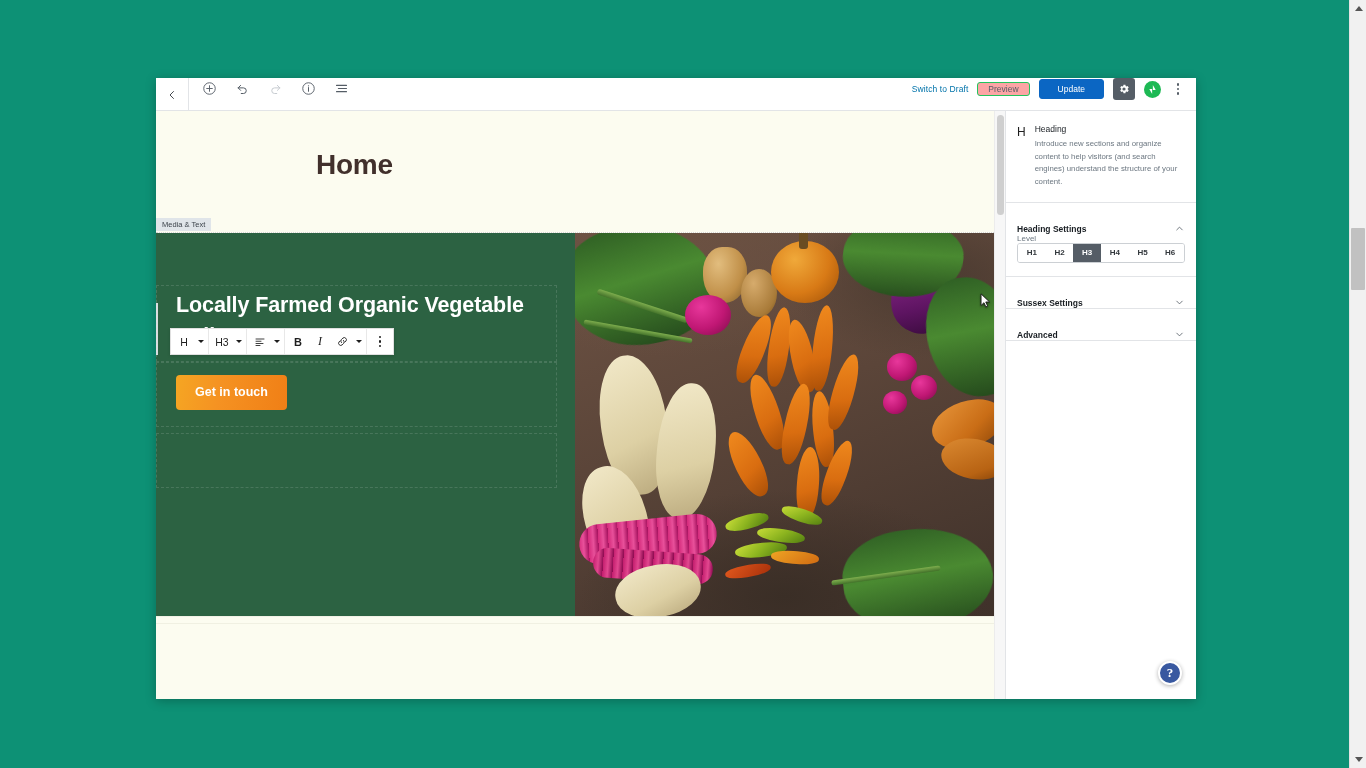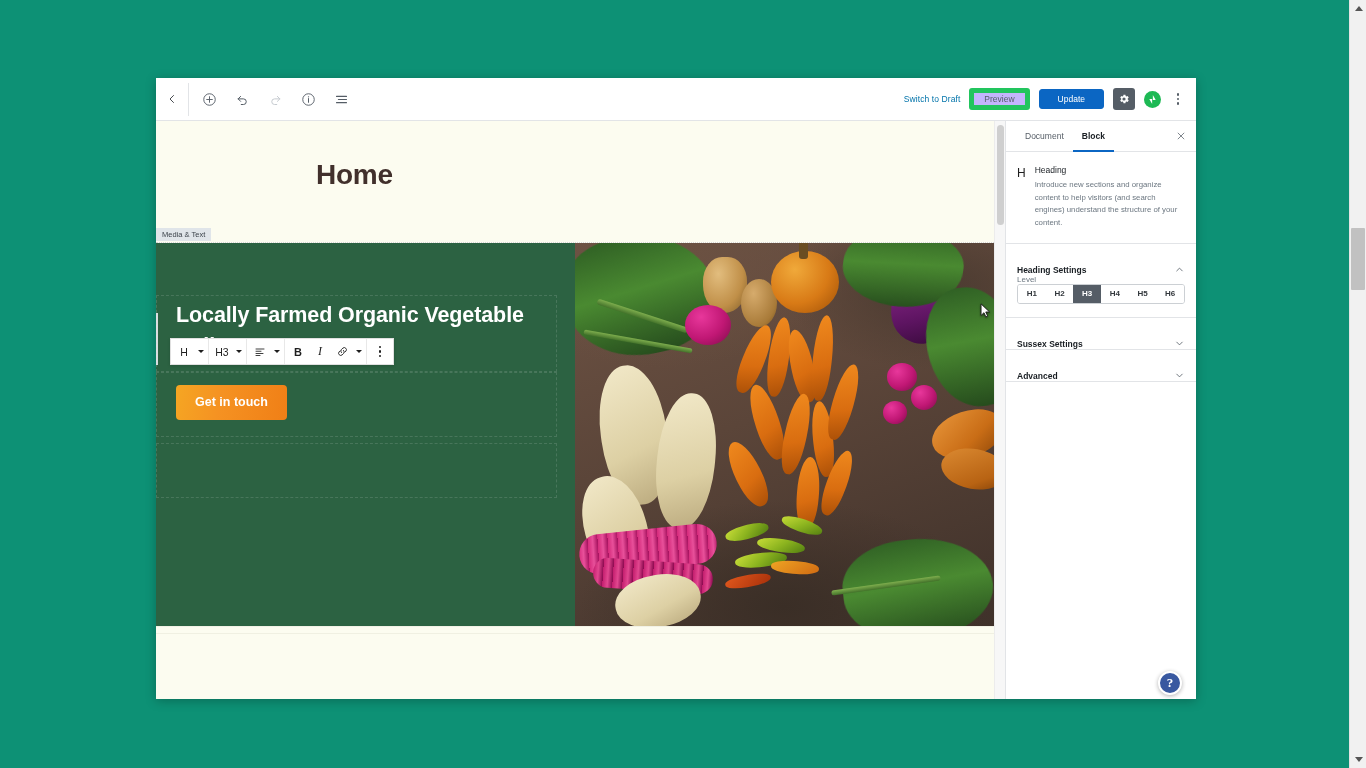--- a/index.html
+++ b/index.html
@@ -36,43 +36,43 @@
   .editor-window {
     position: absolute; left: 156px; top: 78px;
     width: 1040px; height: 621px;
     background: #fff;
     box-shadow: 0 2px 10px rgba(0,0,0,.25);
     overflow: hidden;
   }
 
   
   .top-bar {
-    height: 43px; background: #fff; border-bottom: 1px solid #e2e4e7;
-    display: flex; align-items: center;
+    height: 33px; background: #fff; border-bottom: 1px solid #e2e4e7;
+    display: flex; align-items: flex-start;
   }
   .tb-back {
     width: 33px; height: 33px; display: flex; align-items: center;
     justify-content: center; border-right: 1px solid #e2e4e7; cursor: pointer;
   }
   .tb-left-icons { display: flex; align-items: center; padding-left: 10px; gap: 13px; }
   .tb-icon {
     width: 20px; height: 20px; display: flex; align-items: center;
     justify-content: center; cursor: pointer; color: #555d66;
   }
   .tb-icon.disabled { color: #c6cbd0; cursor: default; }
   .tb-right {
     margin-left: auto; display: flex; align-items: center;
     gap: 9px; padding-right: 10px;
   }
   .switch-draft {
     font-size: 8.5px; color: #0073aa; cursor: pointer; letter-spacing: .01em;
   }
   .btn-preview {
-    font-size: 8.5px; color: #555d66; background: #c4b5fd;
-    border: 5px solid #22c55e; border-radius: 3px;
+    font-size: 8.5px; color: #555d66; background: #fca5a5;
+    border: 1px solid #22c55e; border-radius: 3px;
     padding: 2px 10px; cursor: pointer; line-height: 1;
   }
   .btn-update {
     font-size: 8.5px; color: #fff; background: #0b66c3;
     border: 1px solid #0b66c3; border-radius: 3px;
     padding: 5px 18px; cursor: pointer; line-height: 1; font-weight: 500;
   }
   .gear-btn {
     width: 22px; height: 22px; background: #555d66; border-radius: 3px;
     display: flex; align-items: center; justify-content: center; cursor: pointer;
@@ -516,29 +516,20 @@
           </div>
         </div>
       </div>
 
       <div class="canvas-scrollbar">
         <div class="c-thumb"></div>
       </div>
     </div>
 
     <div class="sidebar">
-      <div class="sb-tabs">
-        <div class="sb-tab">Document</div>
-        <div class="sb-tab active">Block</div>
-        <div class="sb-close">
-          <svg width="10" height="10" viewBox="0 0 24 24">
-            <path d="M5 5 L19 19 M19 5 L5 19" stroke="#555d66" stroke-width="1.8" stroke-linecap="round"></path>
-          </svg>
-        </div>
-      </div>
 
       <div class="sb-block-card">
         <div class="sb-block-icon">H</div>
         <div>
           <div class="sb-block-title">Heading</div>
           <div class="sb-block-desc">Introduce new sections and organize content to help visitors (and search engines) understand the structure of your content.</div>
         </div>
       </div>
 
       <div class="sb-panel">

